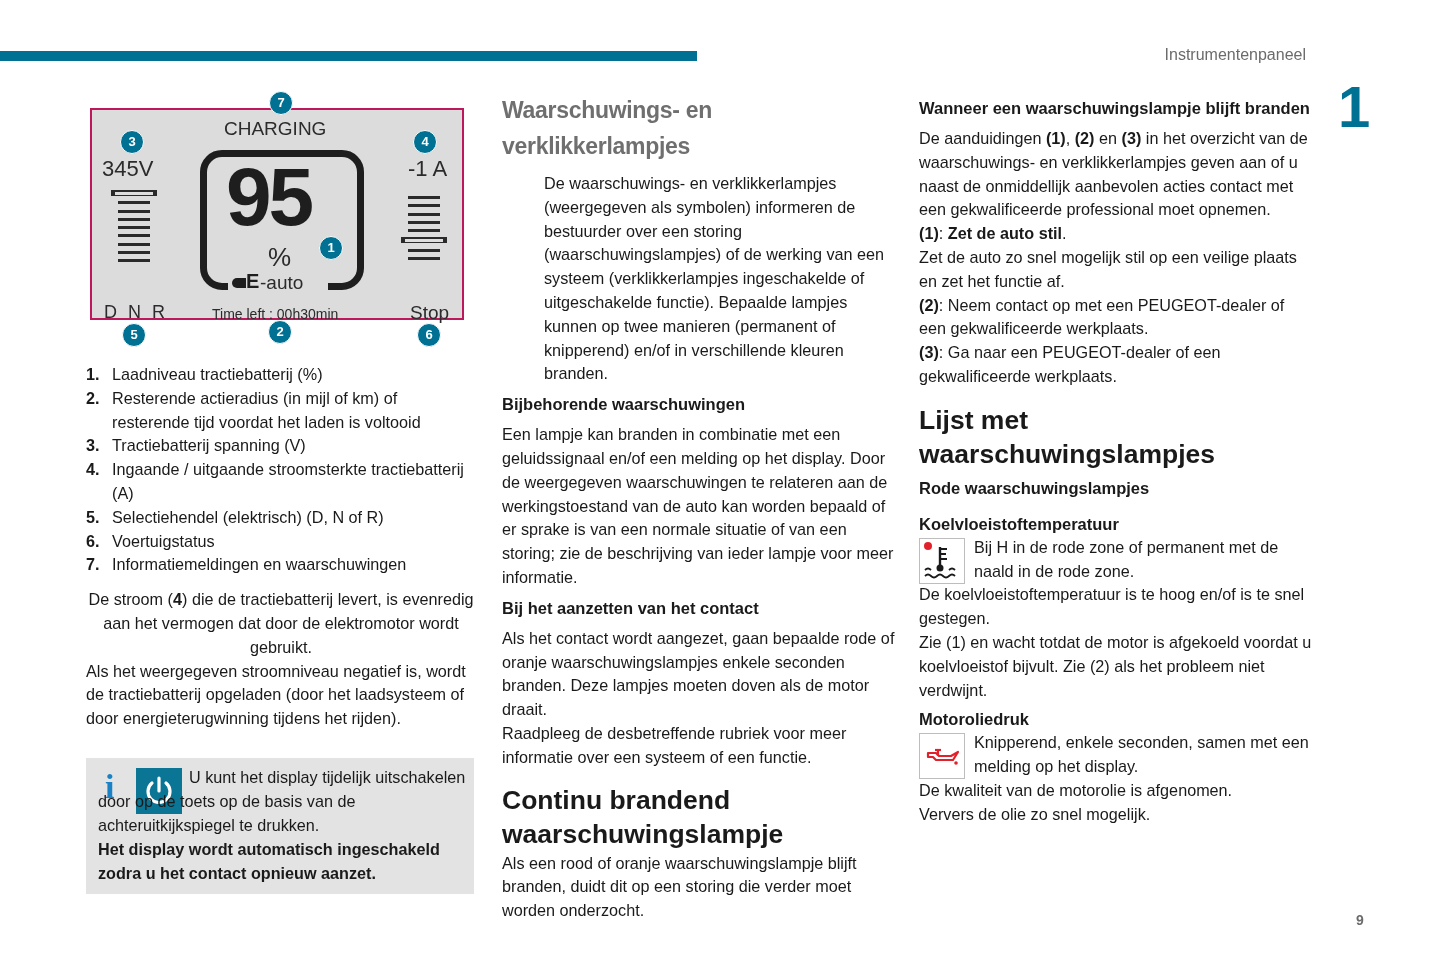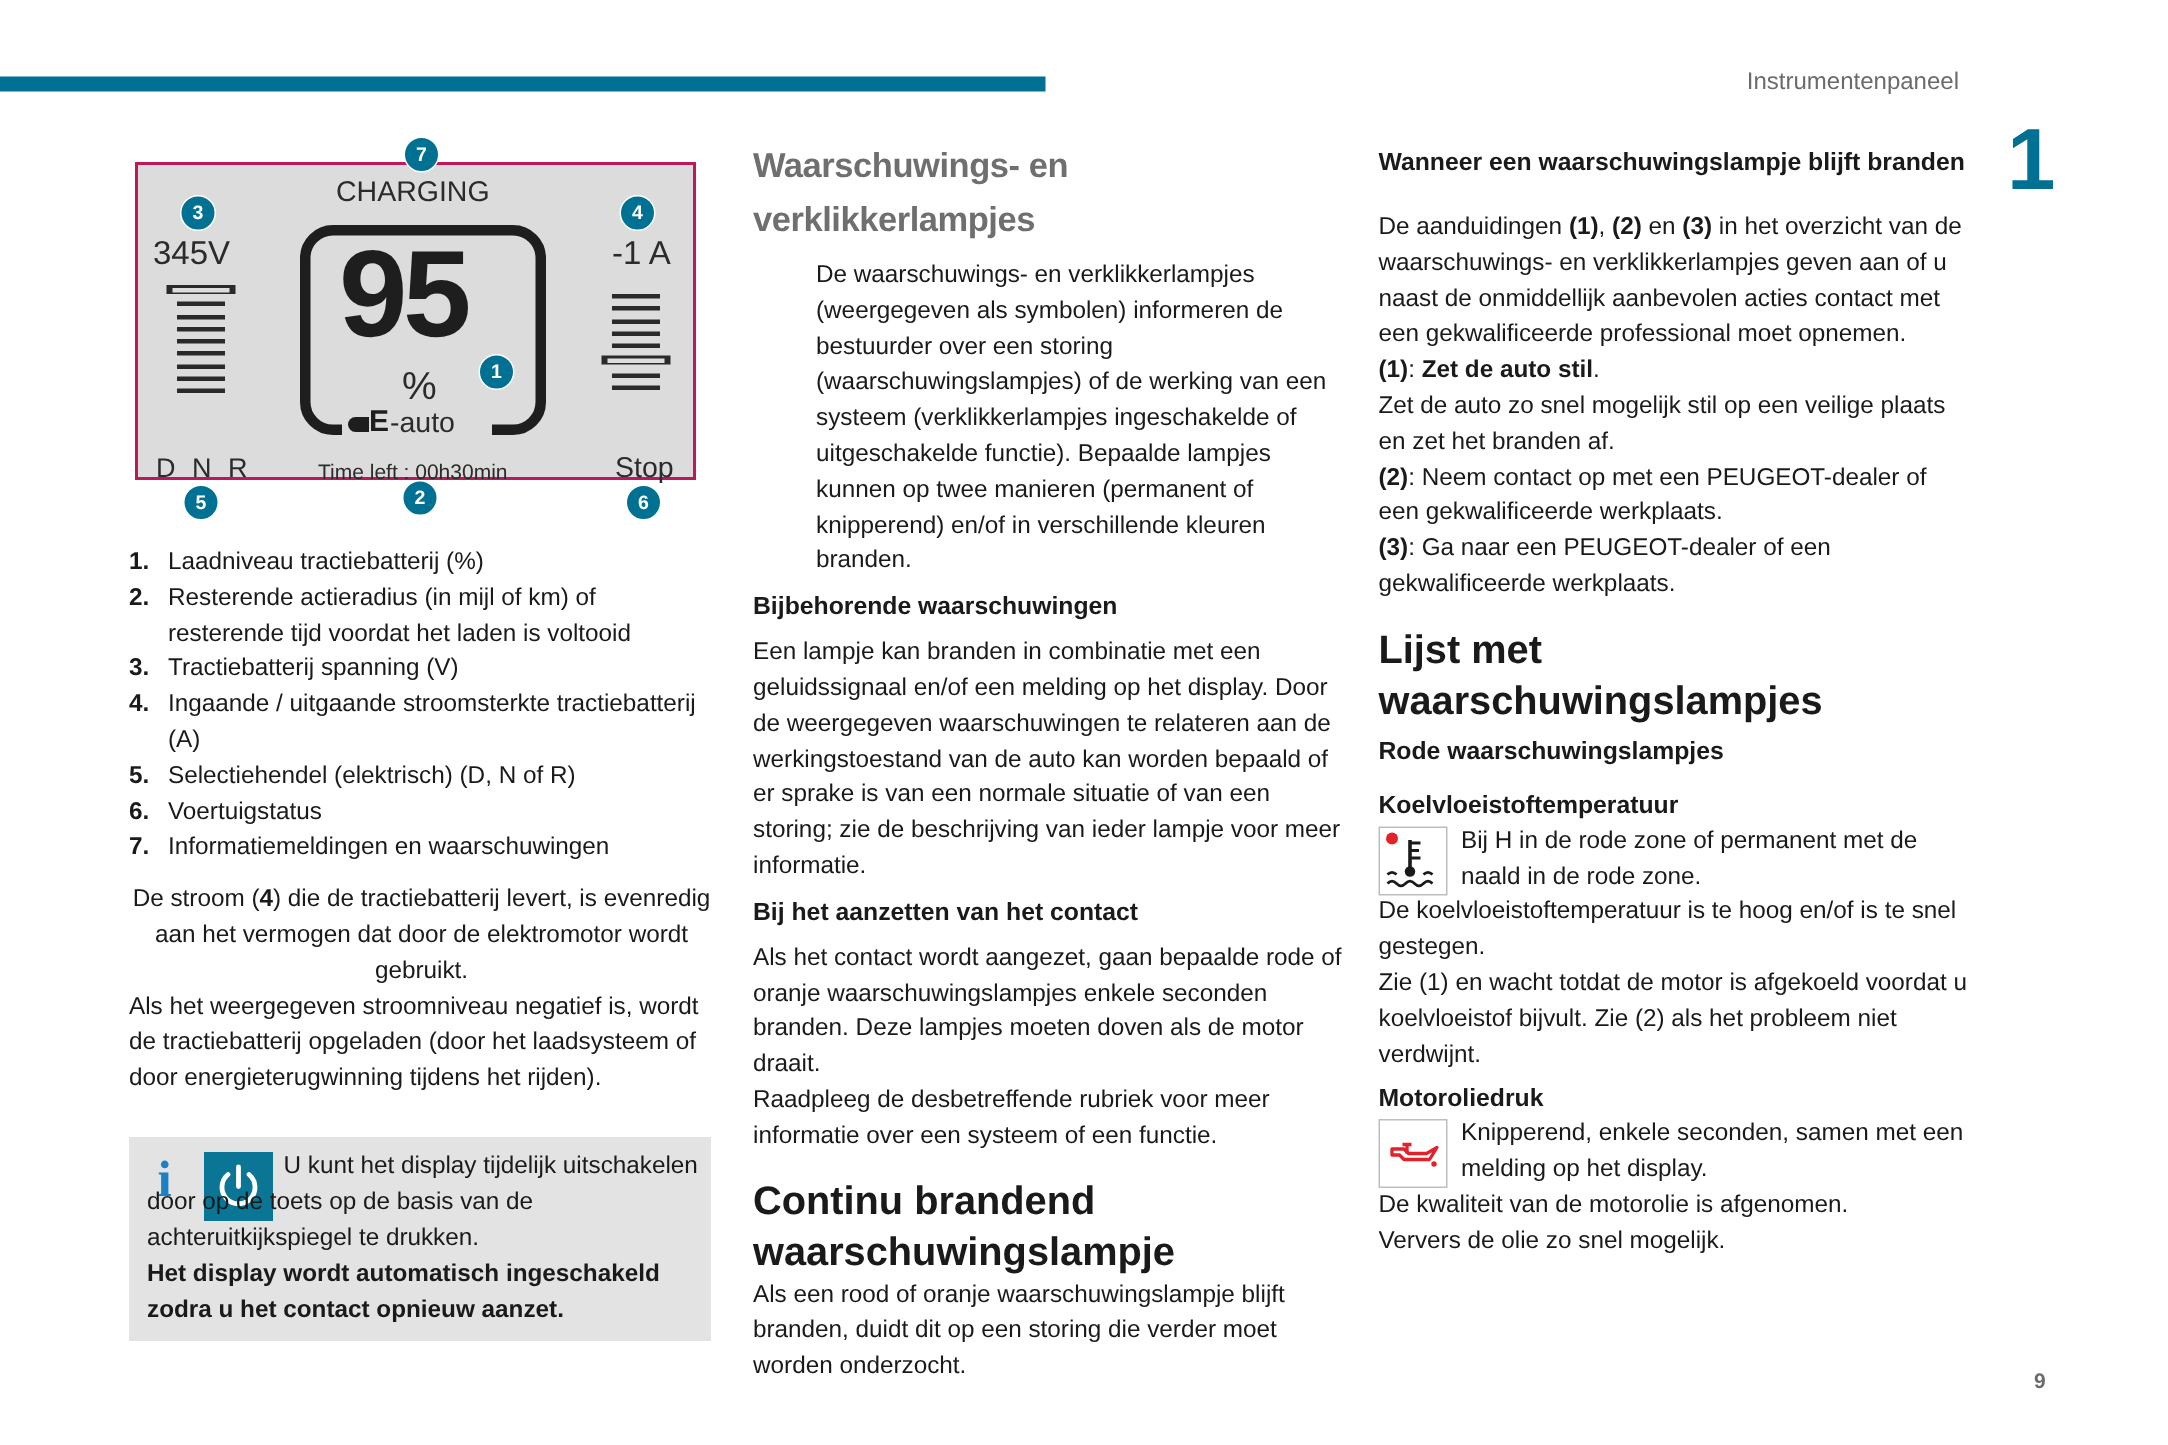--- a/index.html
+++ b/index.html
@@ -135,23 +135,23 @@
   <p style="margin-top:7px;">Een lampje kan branden in combinatie met een geluidssignaal en/of een melding op het display. Door de weergegeven waarschuwingen te relateren aan de werkingstoestand van de auto kan worden bepaald of er sprake is van een normale situatie of van een storing; zie de beschrijving van ieder lampje voor meer informatie.</p>
   <h3 class="h-sub" style="margin-top:6px;">Bij het aanzetten van het contact</h3>
   <p style="margin-top:7px;">Als het contact wordt aangezet, gaan bepaalde rode of oranje waarschuwingslampjes enkele seconden branden. Deze lampjes moeten doven als de motor draait.</p>
   <p>Raadpleeg de desbetreffende rubriek voor meer informatie over een systeem of een functie.</p>
   <h2 class="h-big" style="margin-top:13px;">Continu brandend waarschuwingslampje</h2>
   <p style="margin-top:1px;">Als een rood of oranje waarschuwingslampje blijft branden, duidt dit op een storing die verder moet worden onderzocht.</p>
 </div>
 
 <div class="col col3" style="top:96px;">
   <h3 class="h-sub">Wanneer een waarschuwingslampje blijft branden</h3>
-  <p style="margin-top:20px;"><span>De aanduidingen </span><b>(1)</b><span>, </span><b>(2)</b><span> en </span><b>(3)</b><span> in het overzicht van de waarschuwings- en verklikkerlampjes geven aan of u naast de onmiddellijk aanbevolen acties contact met een gekwalificeerde professional moet opnemen.</span></p>
+  <p style="margin-top:7px;"><span>De aanduidingen </span><b>(1)</b><span>, </span><b>(2)</b><span> en </span><b>(3)</b><span> in het overzicht van de waarschuwings- en verklikkerlampjes geven aan of u naast de onmiddellijk aanbevolen acties contact met een gekwalificeerde professional moet opnemen.</span></p>
   <p><b>(1)</b><span>: </span><b>Zet de auto stil</b><span>.</span></p>
-  <p>Zet de auto zo snel mogelijk stil op een veilige plaats en zet het branden af.</p>
+  <p>Zet de auto zo snel mogelijk stil op een veilige plaats en zet het functie af.</p>
   <p><b>(2)</b><span>: Neem contact op met een PEUGEOT-dealer of een gekwalificeerde werkplaats.</span></p>
   <p><b>(3)</b><span>: Ga naar een PEUGEOT-dealer of een gekwalificeerde werkplaats.</span></p>
   <h2 class="h-big" style="margin-top:14px;">Lijst met waarschuwingslampjes</h2>
   <h3 class="h-sub" style="margin-top:5px;">Rode waarschuwingslampjes</h3>
 
   <h3 class="h-sub" style="margin-top:12px;">Koelvloeistoftemperatuur</h3>
   <div style="position:relative;">
     <span class="lampicon" style="top:2px;">
       <svg width="44" height="44" viewBox="0 0 44 44">
         <circle cx="8" cy="7" r="4" fill="#e3212b"></circle>

